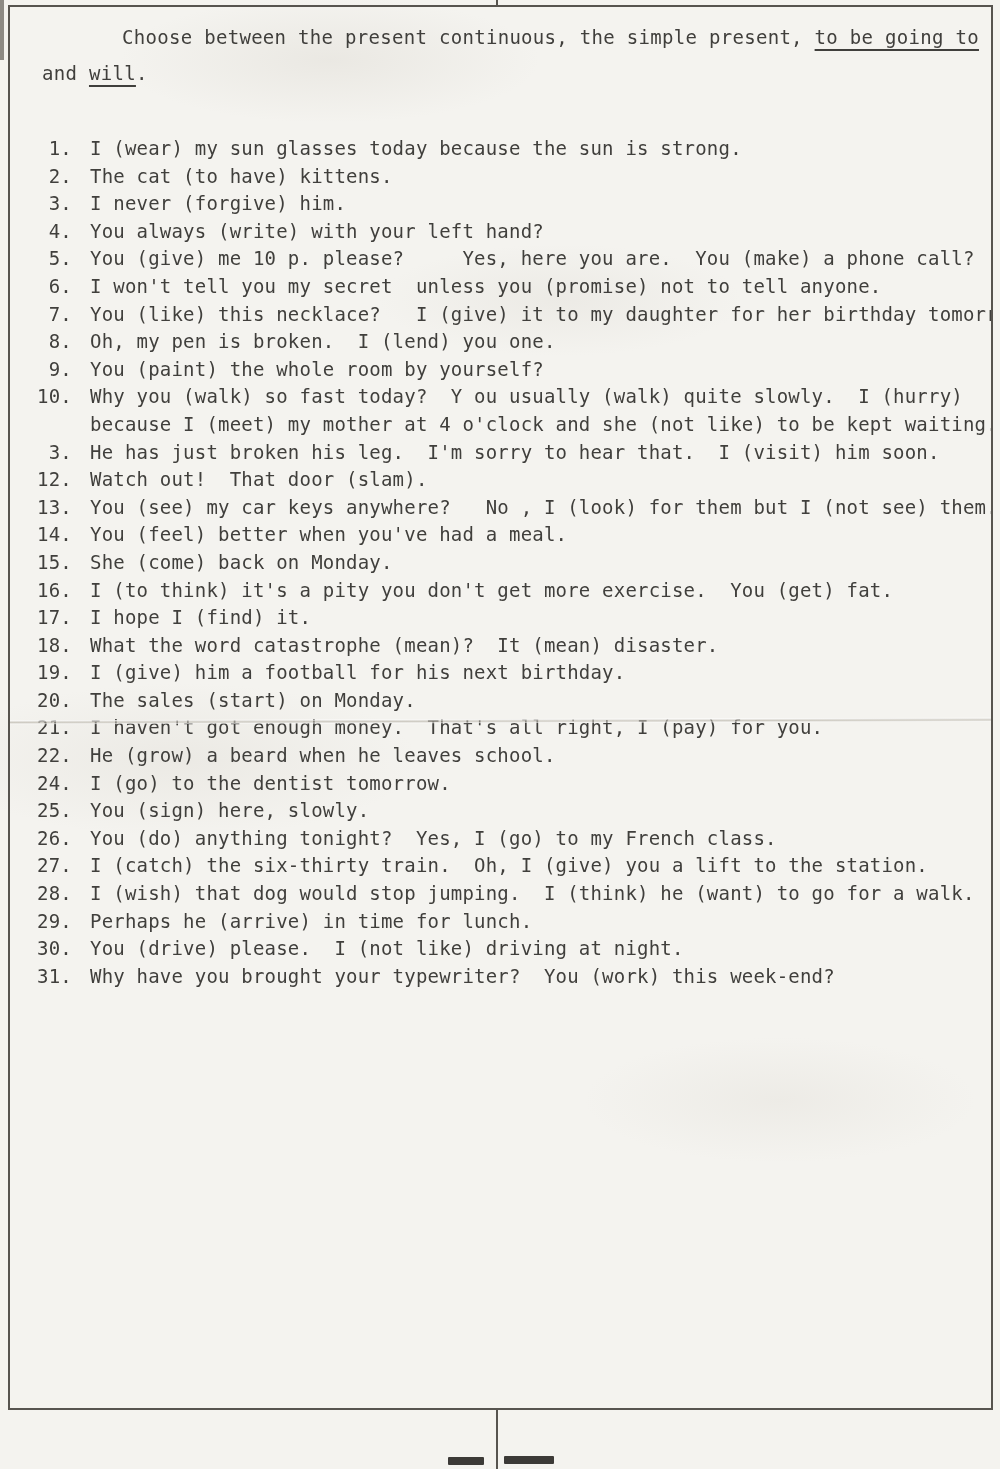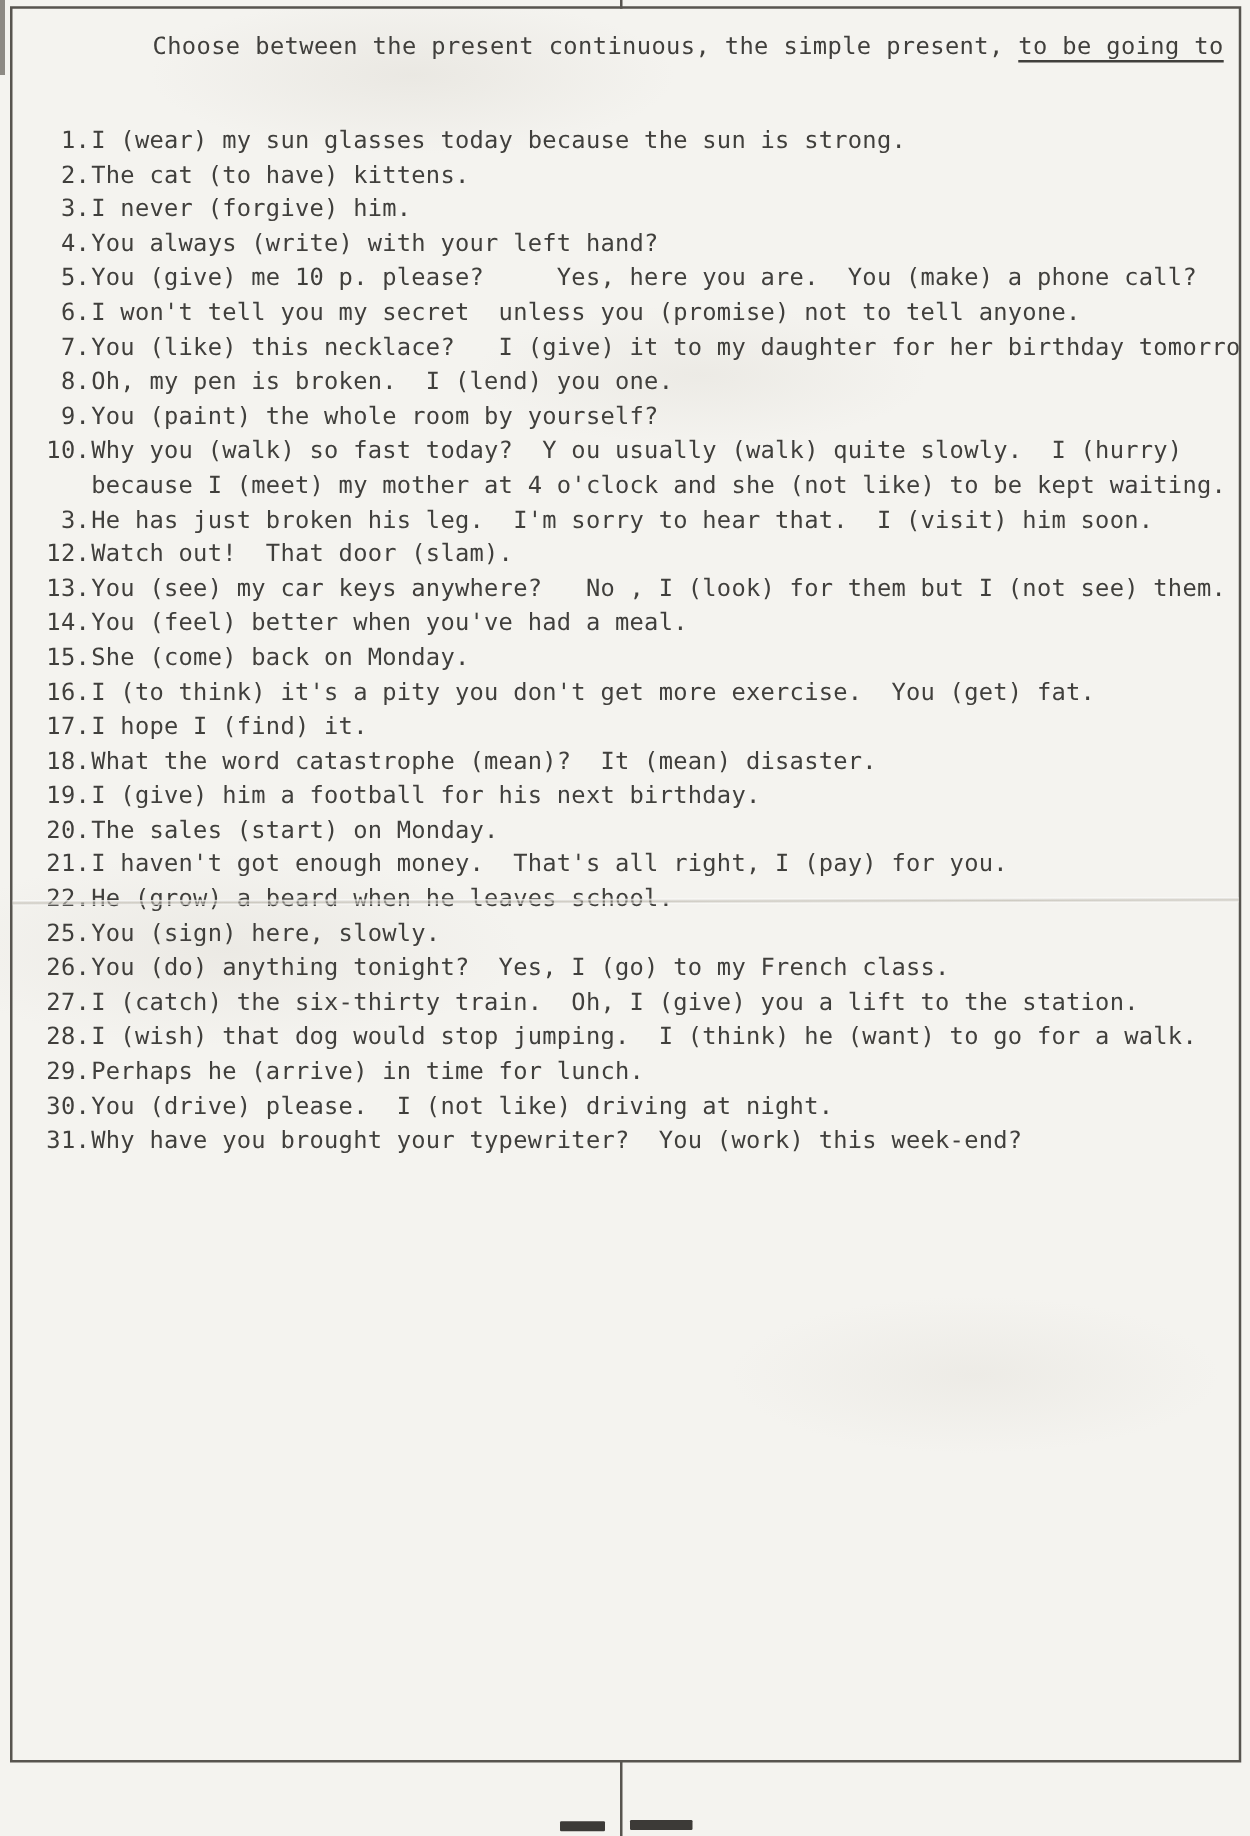--- a/index.html
+++ b/index.html
@@ -55,21 +55,21 @@
     font-size:19px;
     line-height:27.6px;
     letter-spacing:.2px;
   }
   .item .num{
     flex:0 0 62px;
     text-align:right;
     white-space:pre;
   }
   .item .txt{
-    margin-left:1px;
+    margin-left:18px;
     white-space:pre;
   }
   .crease{
     position:absolute;left:0;width:100%;height:4px;
     background:linear-gradient(to bottom, rgba(255,255,255,.9), rgba(175,170,158,.55) 55%, rgba(255,255,255,.7));
     pointer-events:none;
   }
   .crease.c1{top:712px;transform:rotate(-0.15deg);}
   .top-tick{
     position:absolute;left:496px;top:0;width:2px;height:7px;background:#57544f;
@@ -92,20 +92,21 @@
 <div class="paper-noise"></div>
 
 <div class="top-tick"></div>
 <div class="edge-shadow-left"></div>
 
 <div class="frame">
   <div class="content">
 
     <div class="header">
       <div class="line1"><span>Choose between the present continuous, the simple present, </span><span class="u">to be going to</span></div>
+      <div class="line2"><span>and </span><span class="u">will</span><span>.</span></div>
     </div>
 
     <div class="list" id="item-list">
   <div class="item">
     <div class="num">1.</div>
     <div class="txt">I (wear) my sun glasses today because the sun is strong.</div>
   </div>
 
   <div class="item">
     <div class="num">2.</div>
@@ -207,20 +208,24 @@
     <div class="num">21.</div>
     <div class="txt">I haven't got enough money.  That's all right, I (pay) for you.</div>
   </div>
 
   <div class="item">
     <div class="num">22.</div>
     <div class="txt">He (grow) a beard when he leaves school.</div>
   </div>
 
 
+  <div class="item">
+    <div class="num">24.</div>
+    <div class="txt">I (go) to the dentist tomorrow.</div>
+  </div>
 
   <div class="item">
     <div class="num">25.</div>
     <div class="txt">You (sign) here, slowly.</div>
   </div>
 
   <div class="item">
     <div class="num">26.</div>
     <div class="txt">You (do) anything tonight?  Yes, I (go) to my French class.</div>
   </div>

